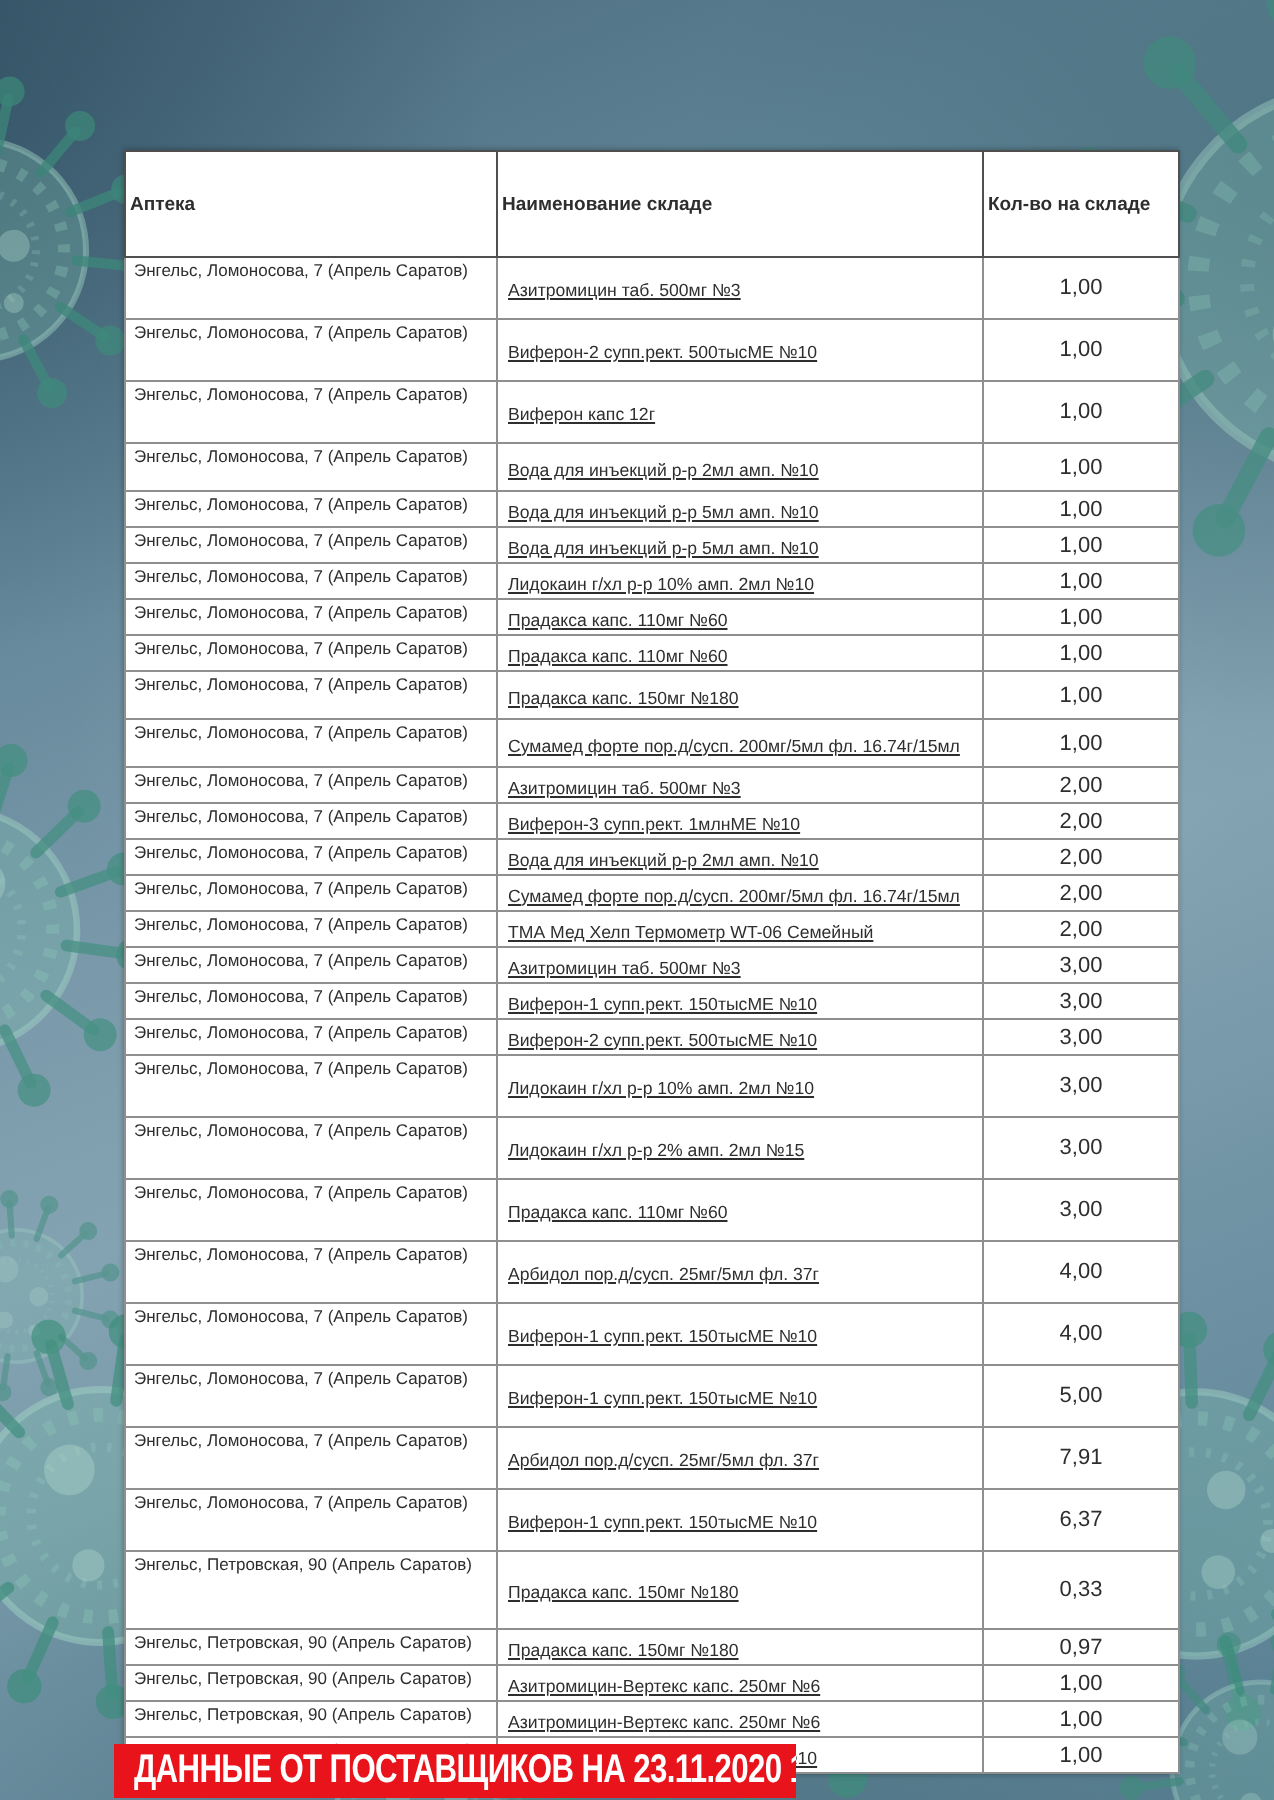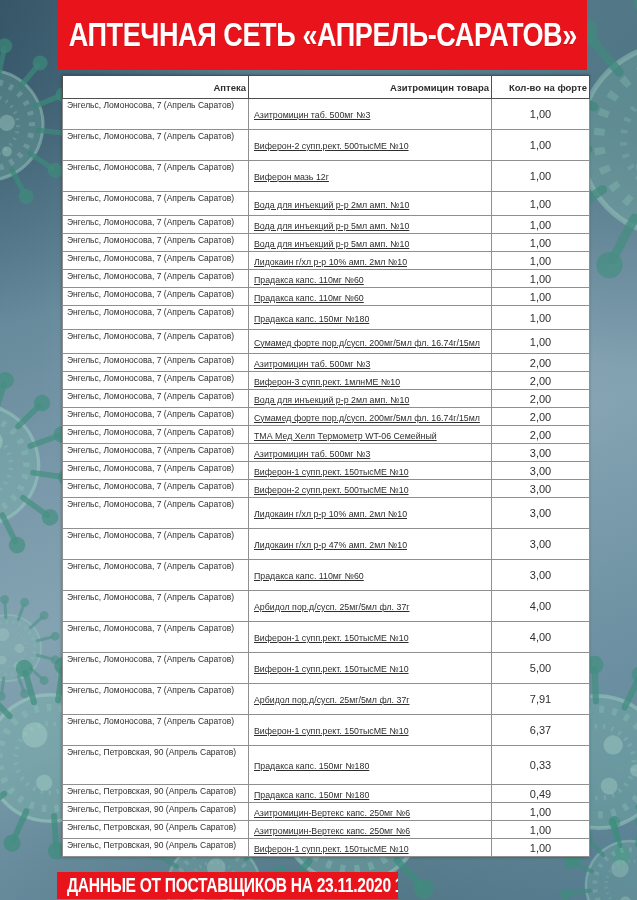--- a/index.html
+++ b/index.html
@@ -23,21 +23,21 @@
     display:flex;align-items:center;justify-content:center;}
   .title-text{display:inline-block;color:#fff;font-weight:bold;font-size:33px;
     letter-spacing:-.5px;transform:scaleX(.82);transform-origin:center;white-space:nowrap;
     text-shadow:0 1px 0 rgba(0,0,0,.15);}
 
   .sheet{position:absolute;left:62px;top:75px;width:527px;background:#fff;
     box-shadow:0 0 3px rgba(0,0,0,.35);}
   table.stock{border-collapse:collapse;width:527px;table-layout:fixed;background:#fff;}
   table.stock th,table.stock td{border:1px solid #8f8f8f;color:#2e2e2e;overflow:hidden;}
   table.stock th{border-color:#4f4f4f;font-size:9.5px;font-weight:bold;height:20px;
-    text-align:right;vertical-align:middle;padding:1px 2px;}
+    text-align:left;vertical-align:middle;padding:16px 2px;}
   td.c1{font-size:8.5px;vertical-align:top;padding:1px 2px 1px 4px;white-space:nowrap;}
   td.c2{font-size:8.8px;vertical-align:middle;padding:3px 2px 1px 5px;white-space:nowrap;text-decoration:underline;}
   td.c3{font-size:11px;vertical-align:middle;text-align:center;padding:1px 2px;}
   tr.row-s td{height:13px;}
   tr.row-m td{height:19px;}
   tr.row-l td{height:26px;}
   tr.row-xl td{height:34px;}
 
   .bottom-banner{position:absolute;left:57px;bottom:1px;width:341px;height:27px;
     display:flex;align-items:center;overflow:hidden;padding-left:10px;box-sizing:border-box;}
@@ -88,52 +88,49 @@
     <use href="#virus" transform="translate(50,758) scale(1.15) rotate(8)" opacity=".85"></use>
     <use href="#virus" transform="translate(140,792) scale(0.55) rotate(55)" opacity=".8"></use>
     <use href="#virus" transform="translate(290,703) scale(1.0) rotate(-15)" opacity=".7"></use>
     <use href="#virus" transform="translate(352,812) scale(1.3) rotate(25)" opacity=".85"></use>
     <use href="#virus" transform="translate(472,742) scale(1.15) rotate(65)" opacity=".8"></use>
     <use href="#virus" transform="translate(598,762) scale(1.2) rotate(-30)" opacity=".8"></use>
     <use href="#virus" transform="translate(214,888) scale(0.85) rotate(48)" opacity=".7"></use>
     <use href="#virus" transform="translate(630,885) scale(0.8) rotate(10)" opacity=".7"></use>
   </svg>
 
-  <div class="top-banner banner-red">
-    <span class="title-text">АПТЕЧНАЯ СЕТЬ «АПРЕЛЬ-САРАТОВ»</span>
-  </div>
 
   <div class="sheet">
     <table class="stock">
       <colgroup>
         <col style="width:186px">
           <col style="width:243px">
           <col style="width:98px">
       </colgroup>
       <thead>
         <tr>
           <th>Аптека</th>
-          <th>Азитромицин товара</th>
-          <th>Кол-во на форте</th>
+          <th>Наименование складе</th>
+          <th>Кол-во на складе</th>
         </tr>
       </thead>
       <tbody>
           <tr class="row-l">
             <td class="c1">Энгельс, Ломоносова, 7 (Апрель Саратов)</td>
             <td class="c2">Азитромицин таб. 500мг №3</td>
             <td class="c3">1,00</td>
           </tr>
           <tr class="row-l">
             <td class="c1">Энгельс, Ломоносова, 7 (Апрель Саратов)</td>
             <td class="c2">Виферон-2 супп.рект. 500тысМЕ №10</td>
             <td class="c3">1,00</td>
           </tr>
           <tr class="row-l">
             <td class="c1">Энгельс, Ломоносова, 7 (Апрель Саратов)</td>
-            <td class="c2">Виферон мазь 12г</td>
+            <td class="c2">Виферон капс 12г</td>
             <td class="c3">1,00</td>
           </tr>
           <tr class="row-m">
             <td class="c1">Энгельс, Ломоносова, 7 (Апрель Саратов)</td>
             <td class="c2">Вода для инъекций р-р 2мл амп. №10</td>
             <td class="c3">1,00</td>
           </tr>
           <tr class="row-s">
             <td class="c1">Энгельс, Ломоносова, 7 (Апрель Саратов)</td>
             <td class="c2">Вода для инъекций р-р 5мл амп. №10</td>
@@ -209,21 +206,21 @@
             <td class="c2">Виферон-2 супп.рект. 500тысМЕ №10</td>
             <td class="c3">3,00</td>
           </tr>
           <tr class="row-l">
             <td class="c1">Энгельс, Ломоносова, 7 (Апрель Саратов)</td>
             <td class="c2">Лидокаин г/хл р-р 10% амп. 2мл №10</td>
             <td class="c3">3,00</td>
           </tr>
           <tr class="row-l">
             <td class="c1">Энгельс, Ломоносова, 7 (Апрель Саратов)</td>
-            <td class="c2">Лидокаин г/хл р-р 47% амп. 2мл №10</td>
+            <td class="c2">Лидокаин г/хл р-р 2% амп. 2мл №15</td>
             <td class="c3">3,00</td>
           </tr>
           <tr class="row-l">
             <td class="c1">Энгельс, Ломоносова, 7 (Апрель Саратов)</td>
             <td class="c2">Прадакса капс. 110мг №60</td>
             <td class="c3">3,00</td>
           </tr>
           <tr class="row-l">
             <td class="c1">Энгельс, Ломоносова, 7 (Апрель Саратов)</td>
             <td class="c2">Арбидол пор.д/сусп. 25мг/5мл фл. 37г</td>
@@ -250,21 +247,21 @@
             <td class="c3">6,37</td>
           </tr>
           <tr class="row-xl">
             <td class="c1">Энгельс, Петровская, 90 (Апрель Саратов)</td>
             <td class="c2">Прадакса капс. 150мг №180</td>
             <td class="c3">0,33</td>
           </tr>
           <tr class="row-s">
             <td class="c1">Энгельс, Петровская, 90 (Апрель Саратов)</td>
             <td class="c2">Прадакса капс. 150мг №180</td>
-            <td class="c3">0,49</td>
+            <td class="c3">0,97</td>
           </tr>
           <tr class="row-s">
             <td class="c1">Энгельс, Петровская, 90 (Апрель Саратов)</td>
             <td class="c2">Азитромицин-Вертекс капс. 250мг №6</td>
             <td class="c3">1,00</td>
           </tr>
           <tr class="row-s">
             <td class="c1">Энгельс, Петровская, 90 (Апрель Саратов)</td>
             <td class="c2">Азитромицин-Вертекс капс. 250мг №6</td>
             <td class="c3">1,00</td>

